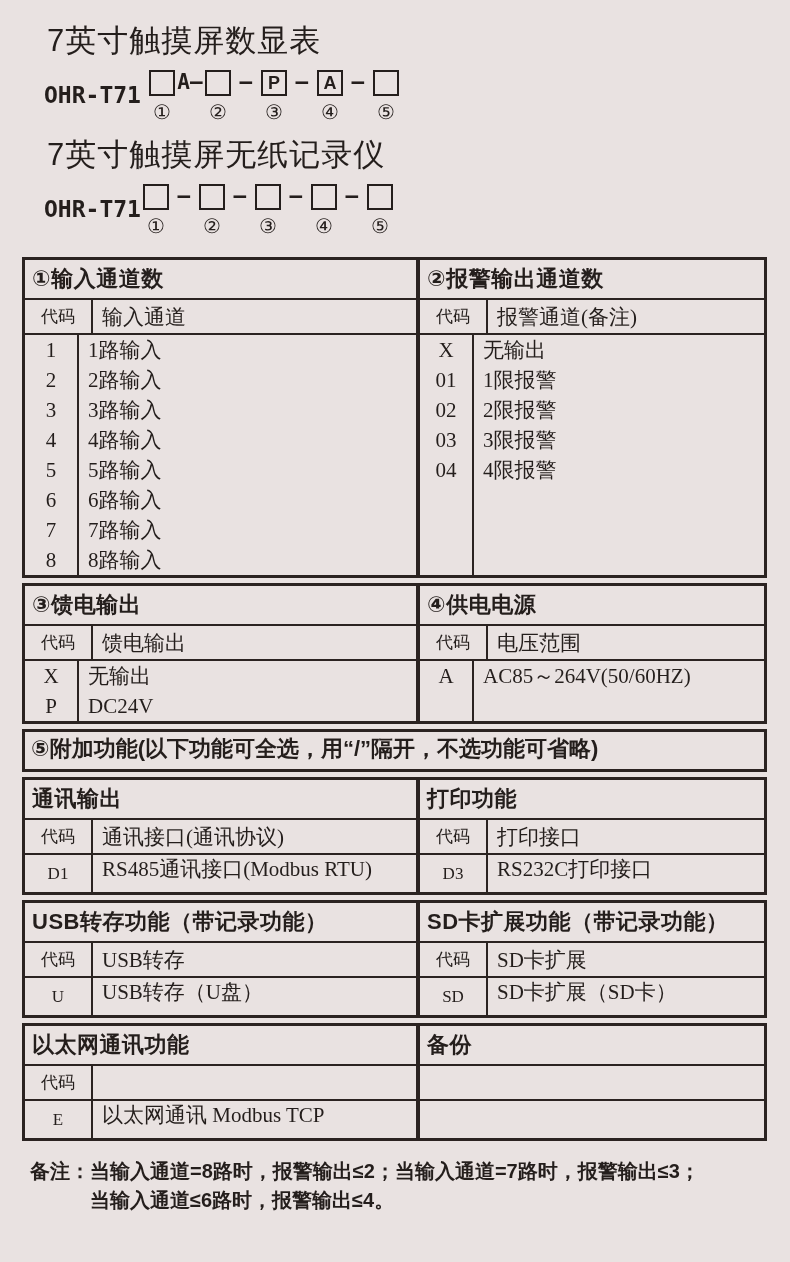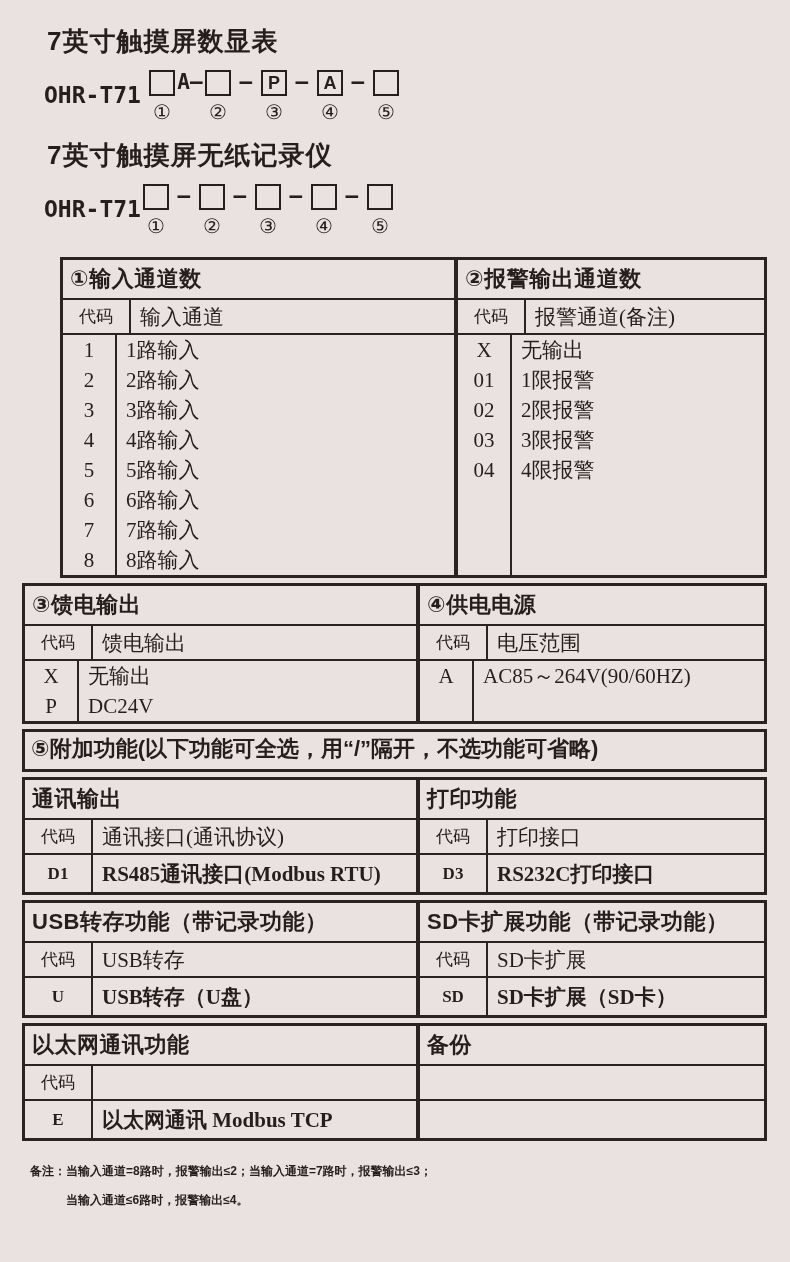--- a/index.html
+++ b/index.html
@@ -13,22 +13,22 @@
     background:var(--bg);
     color:var(--ink);
     font-family:"Liberation Sans","DejaVu Sans",sans-serif;
     overflow:hidden;
   }
   .page{padding:26px 0 0 0;}
 
   
   .prod-title{
     margin-left:47px;
-    font-size:26px;
-    font-weight:700;
+    font-size:31px;
+    font-weight:400;
     letter-spacing:1px;
     line-height:30px;
   }
   .model-line{
     margin:12px 0 0 44px;
     display:flex;
     align-items:center;
   }
   .model-prefix{
     font-family:"DejaVu Sans Mono","Liberation Mono",monospace;
@@ -62,21 +62,21 @@
   .gap-between{height:17px;}
 
   
   .big-table{margin:20px 0 0 22px;width:745px;}
   .block{
     border:3px solid var(--line);
     display:flex;
     margin-top:5px;
     background:var(--bg);
   }
-  .block:first-child{margin-top:0;margin-left:38px;}
+  .block:first-child{margin-top:0;}
   .half{display:flex;flex-direction:column;}
   .half-left{width:393px;border-right:2px solid var(--line);}
   .half-right{flex:1;border-left:2px solid var(--line);}
   .sec-title{
     font-size:22px;font-weight:700;
     padding:6px 0 6px 7px;
     line-height:26px;
     letter-spacing:0.5px;
     white-space:nowrap;
   }
@@ -86,25 +86,24 @@
     padding:3px 0 7px 6px;
     line-height:27px;
     white-space:nowrap;
   }
   .sub-row{
     display:flex;align-items:center;
     border-top:2px solid var(--line);
     min-height:35px;
   }
   .data-row{
-    display:flex;align-items:center;
+    display:flex;
     border-top:2px solid var(--line);
     min-height:39px;
     flex:1;
-    font-weight:bold;
   }
   .code-cell{
     width:68px;align-self:stretch;
     display:flex;align-items:center;justify-content:center;
     border-right:2px solid var(--line);
     font-family:"Liberation Serif","DejaVu Serif",serif;
     font-size:17px;
   }
   .desc-cell{
     flex:1;padding-left:9px;
@@ -127,21 +126,21 @@
     height:30px;line-height:30px;
     font-family:"Liberation Serif","DejaVu Serif",serif;
     font-size:21px;white-space:nowrap;
   }
   .desc-col .line{padding-left:9px;}
 
   
   .note{
     margin:16px 0 0 30px;
     display:flex;
-    font-size:12px;font-weight:700;
+    font-size:20px;font-weight:700;
   }
   .note-label{white-space:nowrap;line-height:29px;}
   .note-body{line-height:29px;}
   .note-line{white-space:nowrap;}
 </style>
 </head>
 <body>
 
 <div class="page">
 
@@ -304,21 +303,21 @@
         <div class="sec-title">④供电电源</div>
         <div class="sub-row">
           <div class="code-cell">代码</div>
           <div class="desc-cell">电压范围</div>
         </div>
         <div class="data-area">
           <div class="code-col">
             <div class="line">A</div>
           </div>
           <div class="desc-col">
-            <div class="line">AC85～264V(90/60HZ)</div>
+            <div class="line">AC85～264V(50/60HZ)</div>
           </div>
         </div>
       </div>
     </div>
 
     <div class="block">
       <div class="full-title">⑤附加功能(以下功能可全选，用“/”隔开，不选功能可省略)</div>
     </div>
 
     <div class="block">

